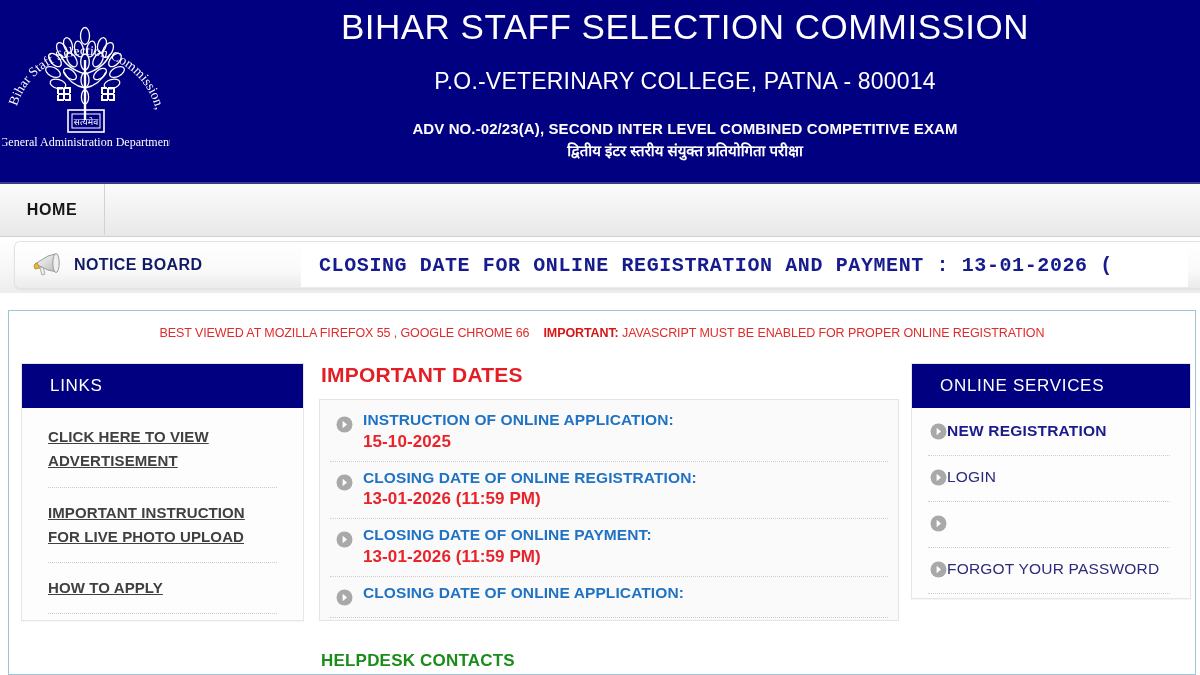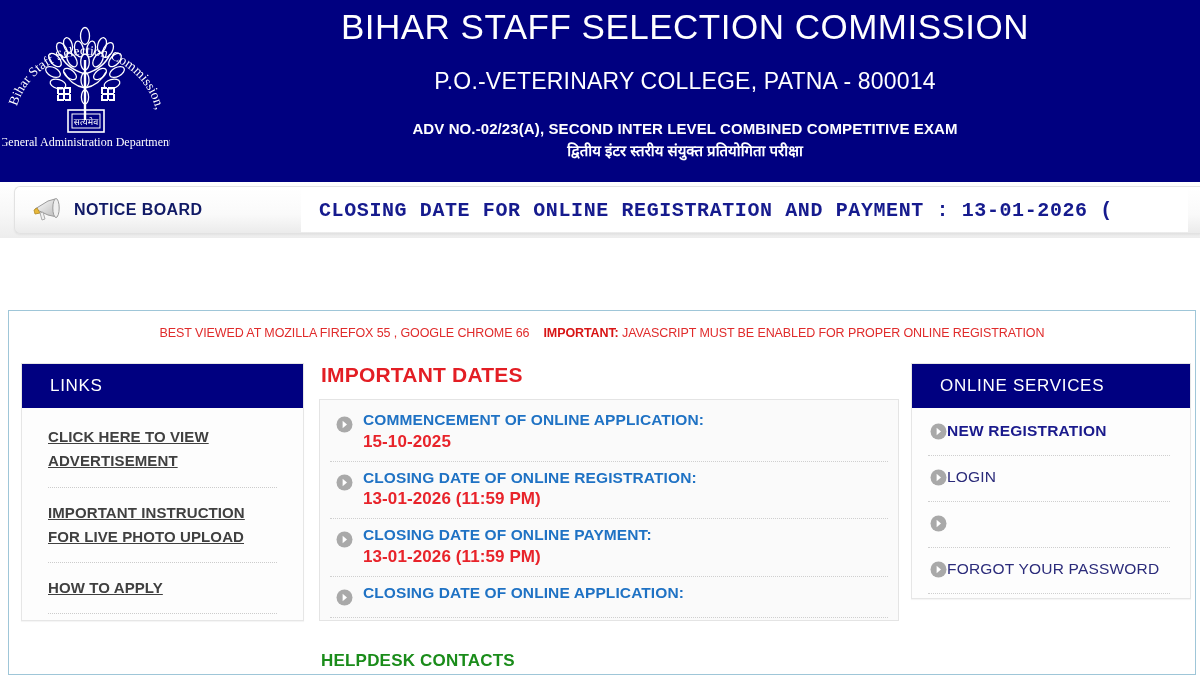--- a/index.html
+++ b/index.html
@@ -251,20 +251,23 @@
     </div>
 
     <div class="header-texts">
       <div class="h-title">BIHAR STAFF SELECTION COMMISSION</div>
       <div class="h-sub">P.O.-VETERINARY COLLEGE, PATNA - 800014</div>
       <div class="h-adv">ADV NO.-02/23(A), SECOND INTER LEVEL COMBINED COMPETITIVE EXAM</div>
       <div class="h-hindi">द्वितीय इंटर स्तरीय संयुक्त प्रतियोगिता परीक्षा</div>
     </div>
   </div>
 
+  <div class="navbar">
+    <div class="nav-item">HOME</div>
+  </div>
 
   <div class="noticebar">
     <div class="notice-inner">
       <div class="nb-label">
         <span class="nb-icon">
           <svg width="34" height="28" viewBox="0 0 34 28" xmlns="http://www.w3.org/2000/svg">
             <defs>
               <linearGradient id="mg" x1="0" y1="0" x2="1" y2="1">
                 <stop offset="0" stop-color="#ffffff"></stop>
                 <stop offset="1" stop-color="#b9b9b9"></stop>
@@ -314,21 +317,21 @@
         <div class="dates-panel">
 
           <div class="date-row">
             <span class="bullet">
               <svg width="17" height="17" viewBox="0 0 17 17" xmlns="http://www.w3.org/2000/svg">
                 <circle cx="8.5" cy="8.5" r="8" fill="#a9a9a9"></circle>
                 <path d="M6.6 4.7 L11 8.5 L6.6 12.3 Z" fill="#ffffff"></path>
               </svg>
             </span>
             <span class="date-txt">
-              <span class="lbl">COMMENCEMENT OF ONLINE APPLICATION:</span>
+              <span class="lbl">INSTRUCTION OF ONLINE APPLICATION:</span>
               <span class="val">15-10-2025</span>
             </span>
           </div>
 
           <div class="date-row">
             <span class="bullet">
               <svg width="17" height="17" viewBox="0 0 17 17" xmlns="http://www.w3.org/2000/svg">
                 <circle cx="8.5" cy="8.5" r="8" fill="#a9a9a9"></circle>
                 <path d="M6.6 4.7 L11 8.5 L6.6 12.3 Z" fill="#ffffff"></path>
               </svg>

